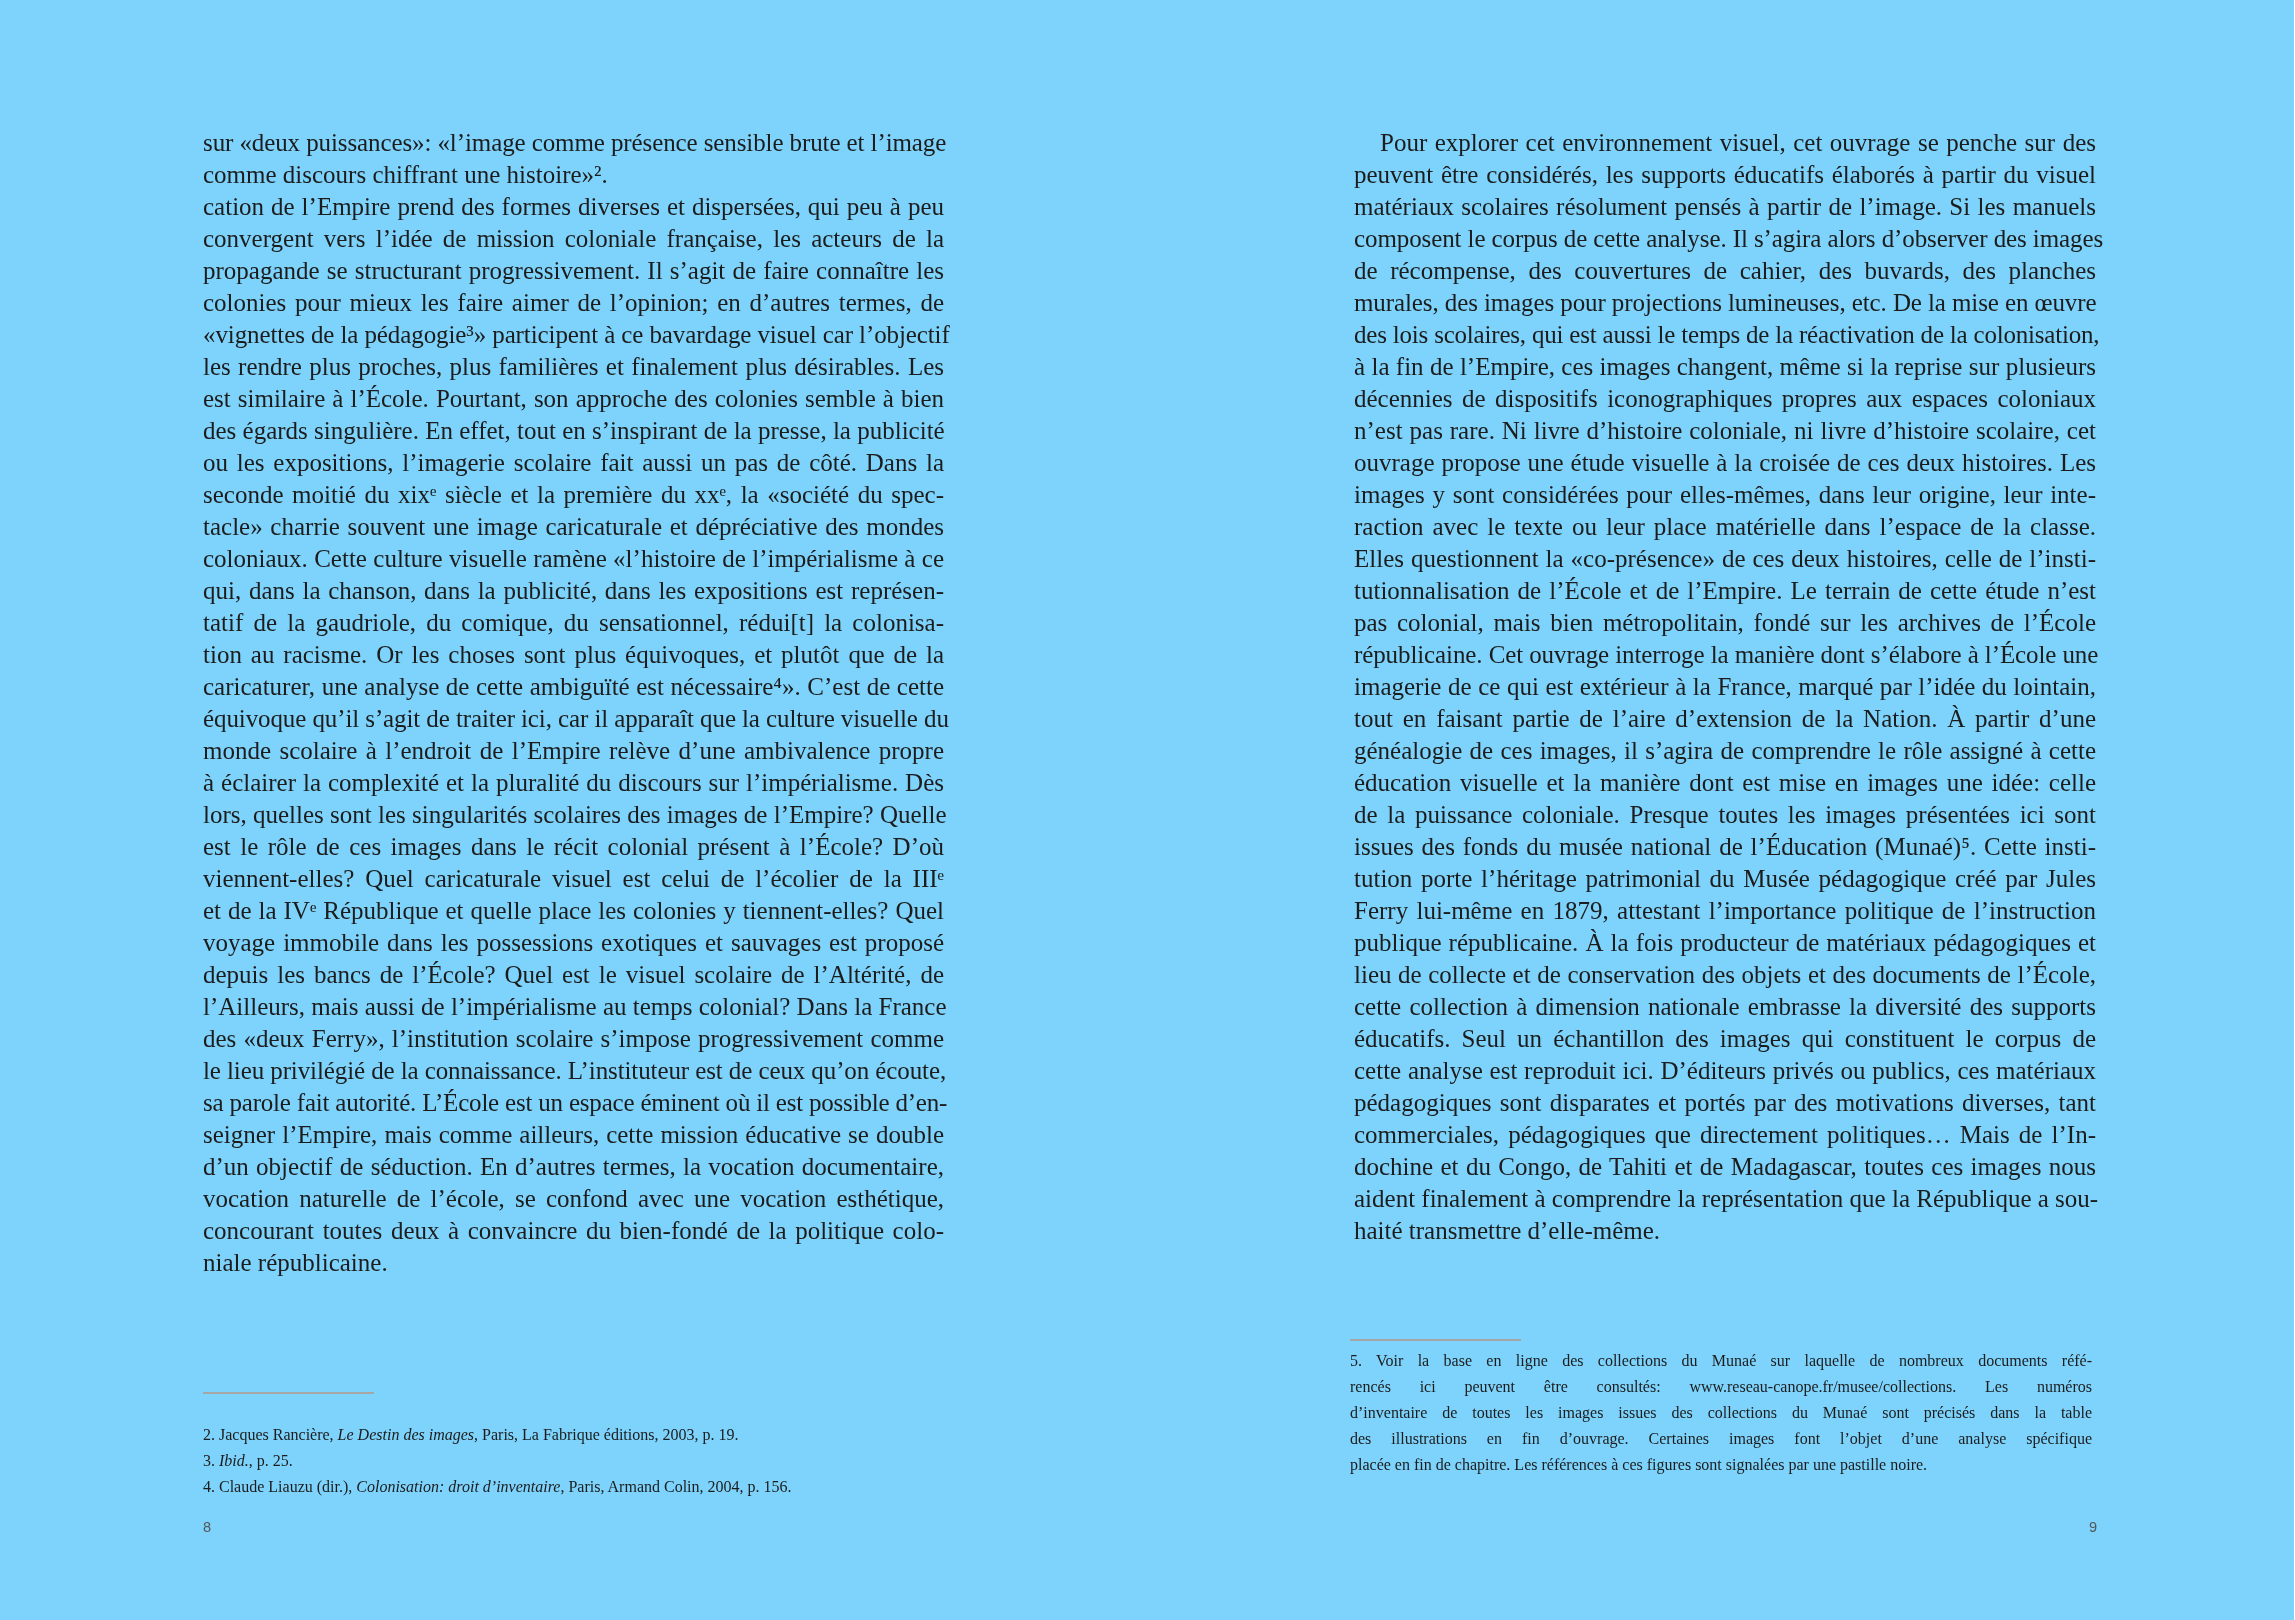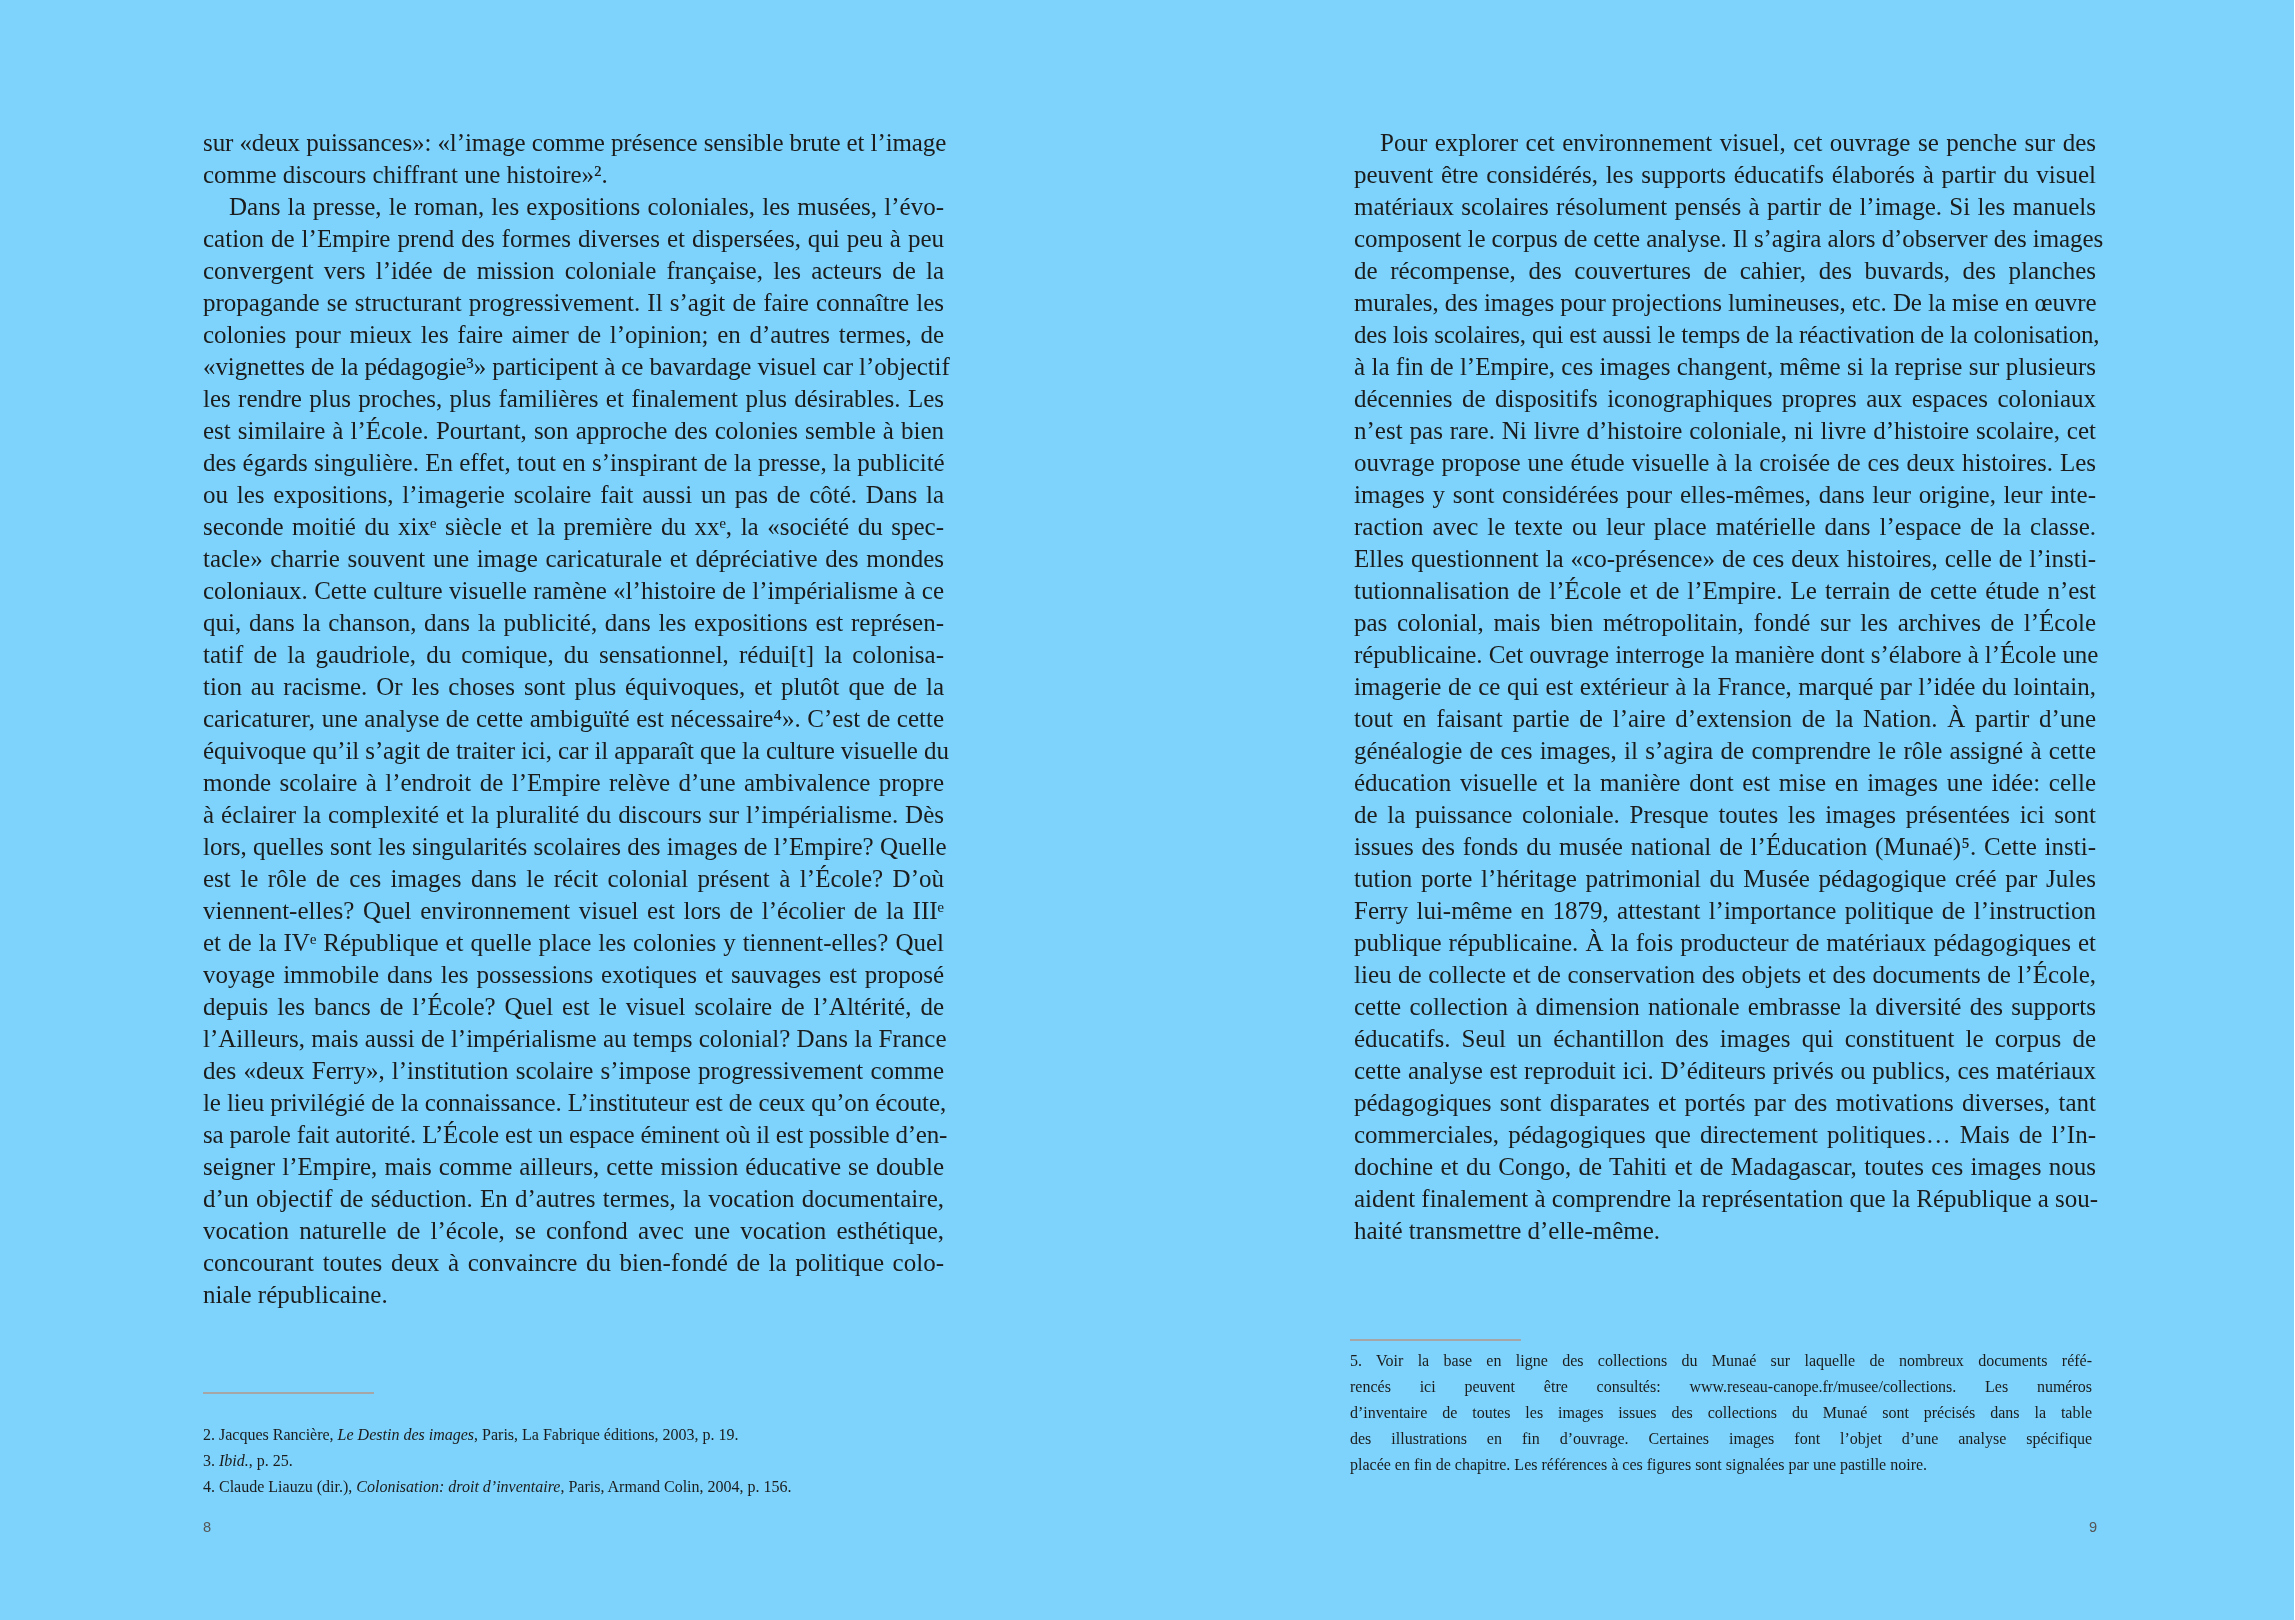--- a/index.html
+++ b/index.html
@@ -41,21 +41,20 @@
   .page.left .folio { left: 203px; }
   .page.right .folio { left: 942px; }
 </style>
 </head>
 <body>
 
 <div class="page left">
   <div class="body-text" id="left-body">
       <span class="line" style="letter-spacing: -0.1px; word-spacing: 0px;">sur «deux puissances»: «l’image comme présence sensible brute et l’image</span>
       <span class="line last">comme discours chiffrant une histoire»².</span>
-      <span class="line indent">Dans la presse, le roman, les expositions coloniales, les musées, l’évo-</span>
       <span class="line">cation de l’Empire prend des formes diverses et dispersées, qui peu à peu</span>
       <span class="line">convergent vers l’idée de mission coloniale française, les acteurs de la</span>
       <span class="line">propagande se structurant progressivement. Il s’agit de faire connaître les</span>
       <span class="line">colonies pour mieux les faire aimer de l’opinion; en d’autres termes, de</span>
       <span class="line" style="letter-spacing: -0.1px; word-spacing: 0px;">«vignettes de la pédagogie³» participent à ce bavardage visuel car l’objectif</span>
       <span class="line">les rendre plus proches, plus familières et finalement plus désirables. Les</span>
       <span class="line">est similaire à l’École. Pourtant, son approche des colonies semble à bien</span>
       <span class="line">des égards singulière. En effet, tout en s’inspirant de la presse, la publicité</span>
       <span class="line">ou les expositions, l’imagerie scolaire fait aussi un pas de côté. Dans la</span>
       <span class="line">seconde moitié du xixᵉ siècle et la première du xxᵉ, la «société du spec-</span>
@@ -63,21 +62,21 @@
       <span class="line">coloniaux. Cette culture visuelle ramène «l’histoire de l’impérialisme à ce</span>
       <span class="line">qui, dans la chanson, dans la publicité, dans les expositions est représen-</span>
       <span class="line">tatif de la gaudriole, du comique, du sensationnel, rédui[t] la colonisa-</span>
       <span class="line">tion au racisme. Or les choses sont plus équivoques, et plutôt que de la</span>
       <span class="line">caricaturer, une analyse de cette ambiguïté est nécessaire⁴». C’est de cette</span>
       <span class="line" style="letter-spacing: -0.1px; word-spacing: 0px;">équivoque qu’il s’agit de traiter ici, car il apparaît que la culture visuelle du</span>
       <span class="line">monde scolaire à l’endroit de l’Empire relève d’une ambivalence propre</span>
       <span class="line">à éclairer la complexité et la pluralité du discours sur l’impérialisme. Dès</span>
       <span class="line">lors, quelles sont les singularités scolaires des images de l’Empire? Quelle</span>
       <span class="line">est le rôle de ces images dans le récit colonial présent à l’École? D’où</span>
-      <span class="line">viennent-elles? Quel environnement visuel est lors de l’écolier de la IIIᵉ</span>
+      <span class="line">viennent-elles? Quel caricaturale visuel est celui de l’écolier de la IIIᵉ</span>
       <span class="line">et de la IVᵉ République et quelle place les colonies y tiennent-elles? Quel</span>
       <span class="line">voyage immobile dans les possessions exotiques et sauvages est proposé</span>
       <span class="line">depuis les bancs de l’École? Quel est le visuel scolaire de l’Altérité, de</span>
       <span class="line">l’Ailleurs, mais aussi de l’impérialisme au temps colonial? Dans la France</span>
       <span class="line">des «deux Ferry», l’institution scolaire s’impose progressivement comme</span>
       <span class="line" style="letter-spacing: -0.1px; word-spacing: 0px;">le lieu privilégié de la connaissance. L’instituteur est de ceux qu’on écoute,</span>
       <span class="line" style="letter-spacing: -0.2px; word-spacing: 0px;">sa parole fait autorité. L’École est un espace éminent où il est possible d’en-</span>
       <span class="line">seigner l’Empire, mais comme ailleurs, cette mission éducative se double</span>
       <span class="line">d’un objectif de séduction. En d’autres termes, la vocation documentaire,</span>
       <span class="line">vocation naturelle de l’école, se confond avec une vocation esthétique,</span>

